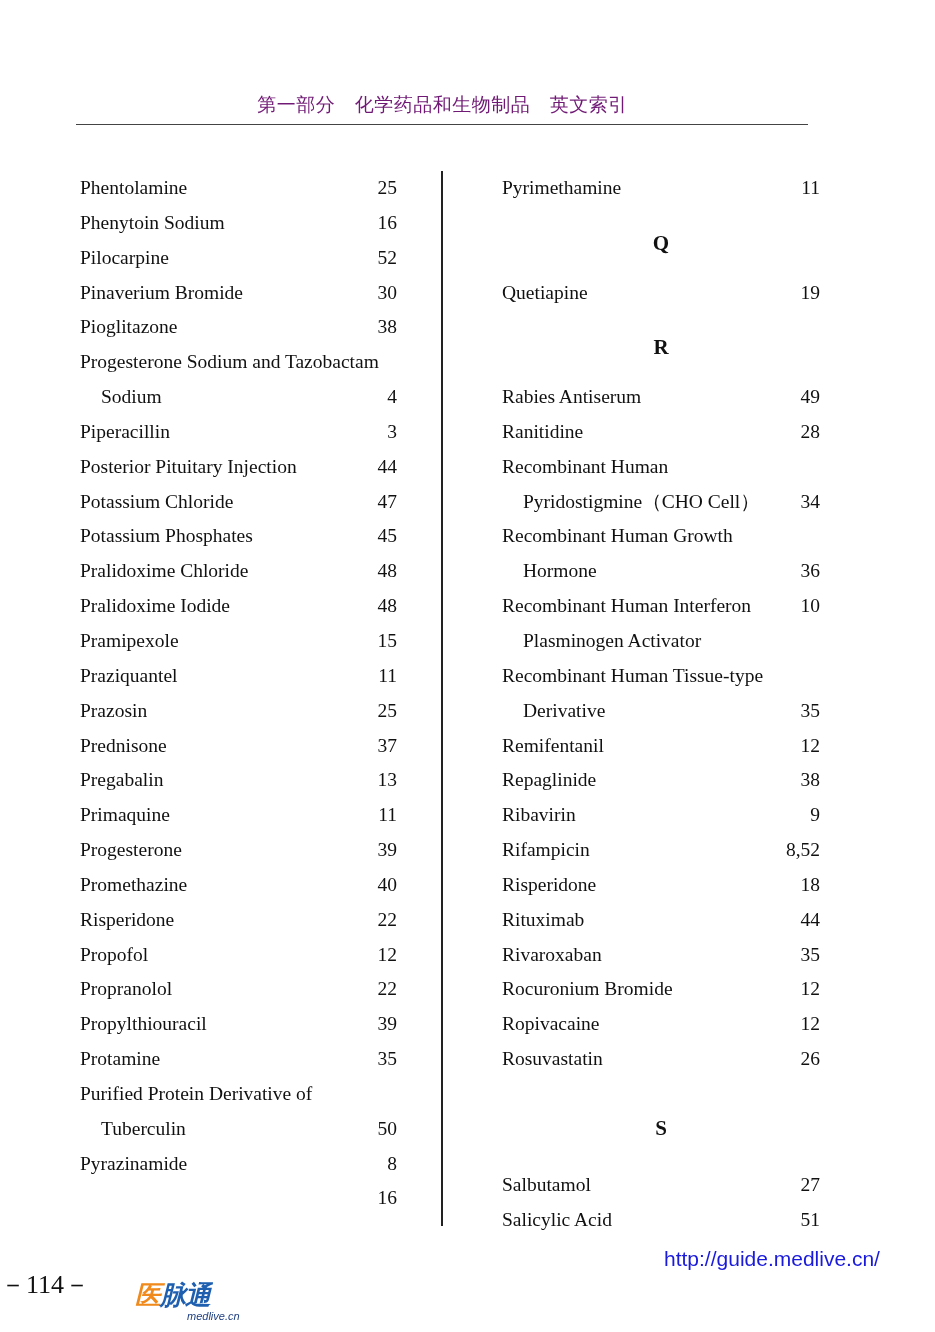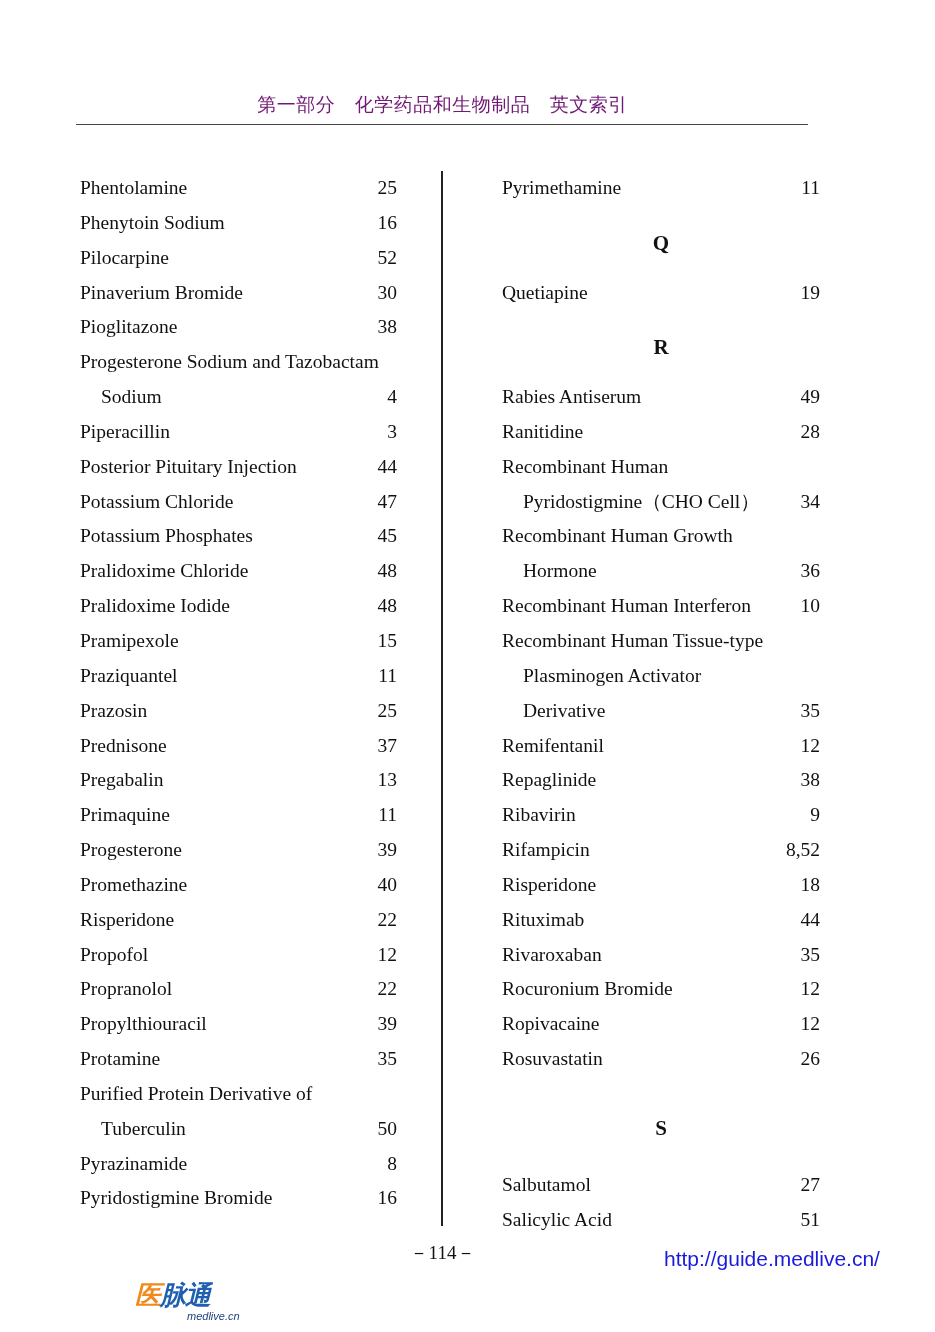--- a/index.html
+++ b/index.html
@@ -16,21 +16,21 @@
   .entry .name { position: absolute; left: 0; top: 0; }
   .entry.indent .name { left: 21px; }
   .entry .page { position: absolute; right: 0; top: 0; }
   .letter { position: relative; text-align: center; font-weight: bold; font-size: 21px; line-height: 30px; }
   .letter-q { height: 69.7px; padding-top: 0; }
   .letter-q span, .letter-r span { display:block; padding-top: 20px; }
   .letter-r { height: 69.7px; }
   .letter-s-gap { height: 22px; }
   .letter-s { height: 69px; }
   .letter-s span { display:block; padding-top: 12px; }
-  .page-number { position: absolute; left: 0; width: 885px; top: 1240px; text-align: center; font-size: 19px; }
+  .page-number { position: absolute; left: 0; width: 885px; top: 1267px; text-align: left; font-size: 26px; }
   .logo { position: absolute; left: 135px; top: 1278px; width: 110px; height: 46px; }
   .logo-mark { position: absolute; left: 0; top: 0; font-family: "DejaVu Sans", sans-serif; font-size: 26px; font-weight: bold; font-style: italic; color: #1f5fb0; letter-spacing: -1px; }
   .logo-mark .first { color: #f08a1c; }
   .logo-sub { position: absolute; left: 52px; top: 32px; font-family: "Liberation Sans", sans-serif; font-style: italic; font-size: 11px; color: #1f3f80; }
   .url { position: absolute; left: 664px; top: 1247px; font-family: "Liberation Sans", sans-serif; font-size: 21px; color: #1a1adc; text-decoration: none; }
 </style>
 </head>
 <body>
 
 <div class="header-title">第一部分　化学药品和生物制品　英文索引</div>
@@ -149,21 +149,20 @@
     </div>
     <div class="entry indent">
       <span class="name">Tuberculin</span>
       <span class="page">50</span>
     </div>
     <div class="entry">
       <span class="name">Pyrazinamide</span>
       <span class="page">8</span>
     </div>
     <div class="entry">
-      <span class="name">Pyridostigmine Bromide</span>
       <span class="page">16</span>
     </div>
   </div>
 
 <div class="col col-right">
   <div id="p-tail">
       <div class="entry">
         <span class="name">Pyrimethamine</span>
         <span class="page">11</span>
       </div>
@@ -202,26 +201,26 @@
         <span class="page"></span>
       </div>
       <div class="entry indent">
         <span class="name">Hormone</span>
         <span class="page">36</span>
       </div>
       <div class="entry">
         <span class="name">Recombinant Human Interferon</span>
         <span class="page">10</span>
       </div>
+      <div class="entry indent">
+        <span class="name">Plasminogen Activator</span>
+        <span class="page"></span>
+      </div>
       <div class="entry">
         <span class="name">Recombinant Human Tissue-type</span>
-        <span class="page"></span>
-      </div>
-      <div class="entry indent">
-        <span class="name">Plasminogen Activator</span>
         <span class="page"></span>
       </div>
       <div class="entry indent">
         <span class="name">Derivative</span>
         <span class="page">35</span>
       </div>
       <div class="entry">
         <span class="name">Remifentanil</span>
         <span class="page">12</span>
       </div>

